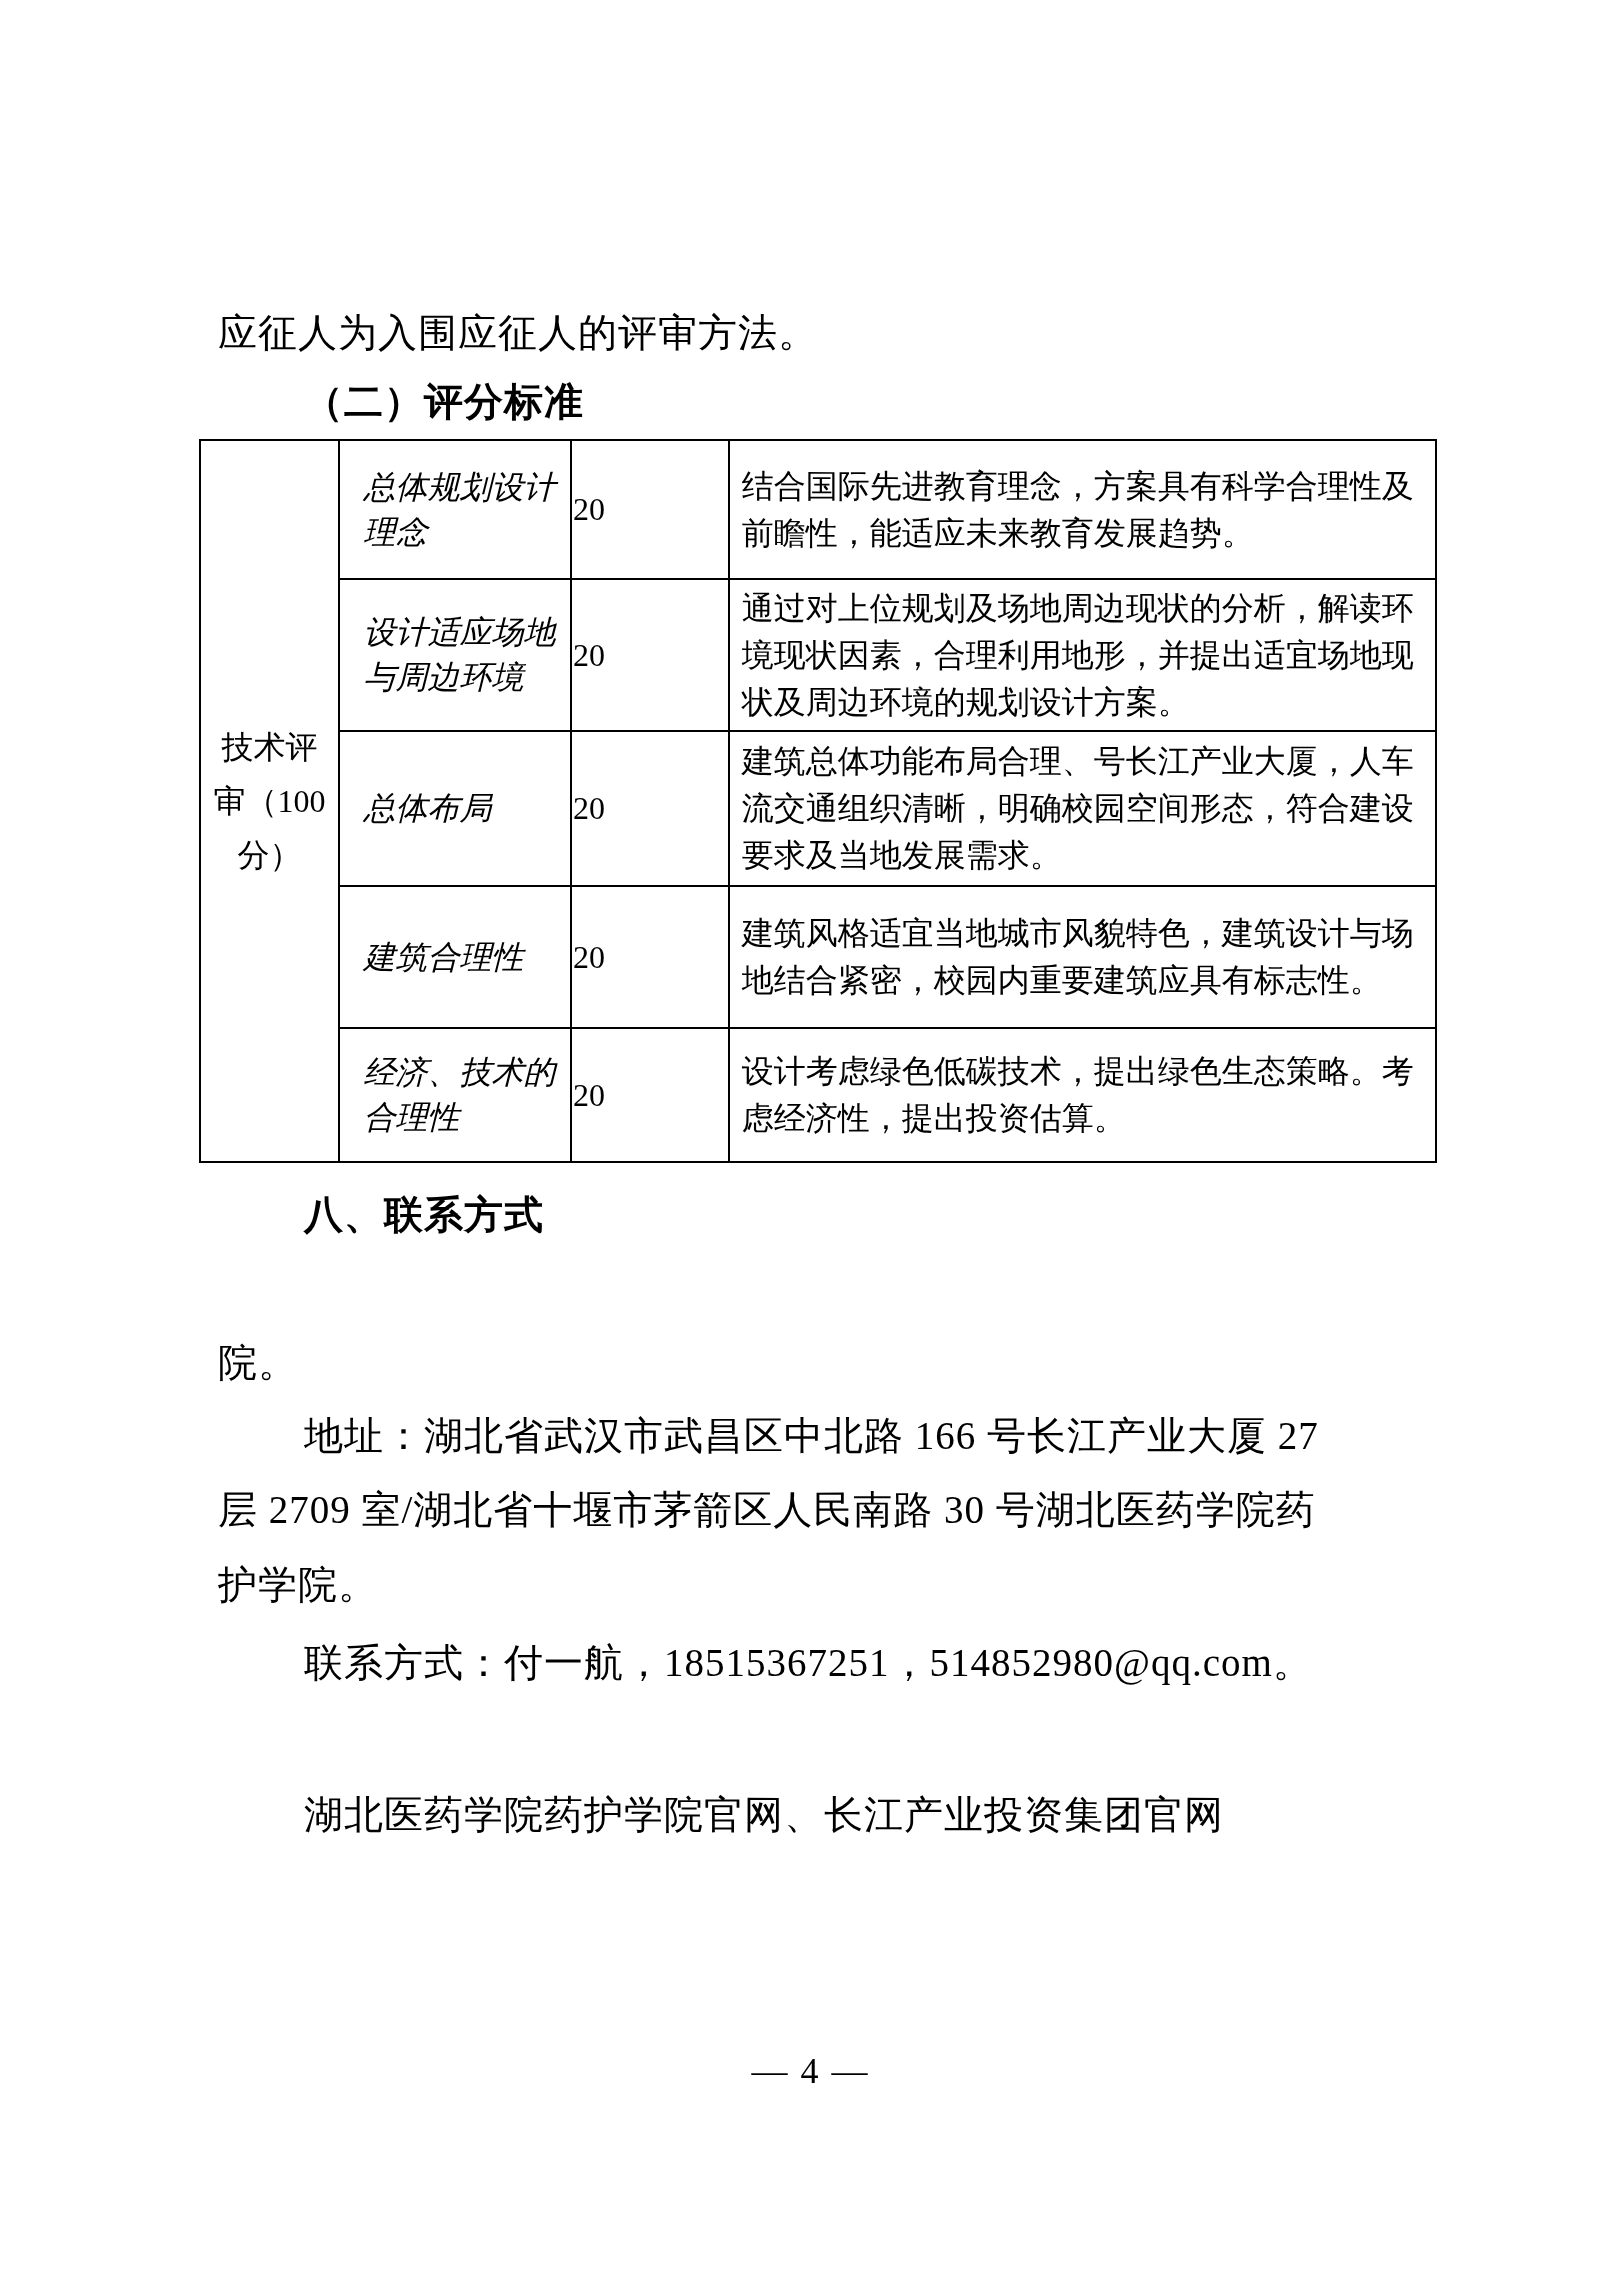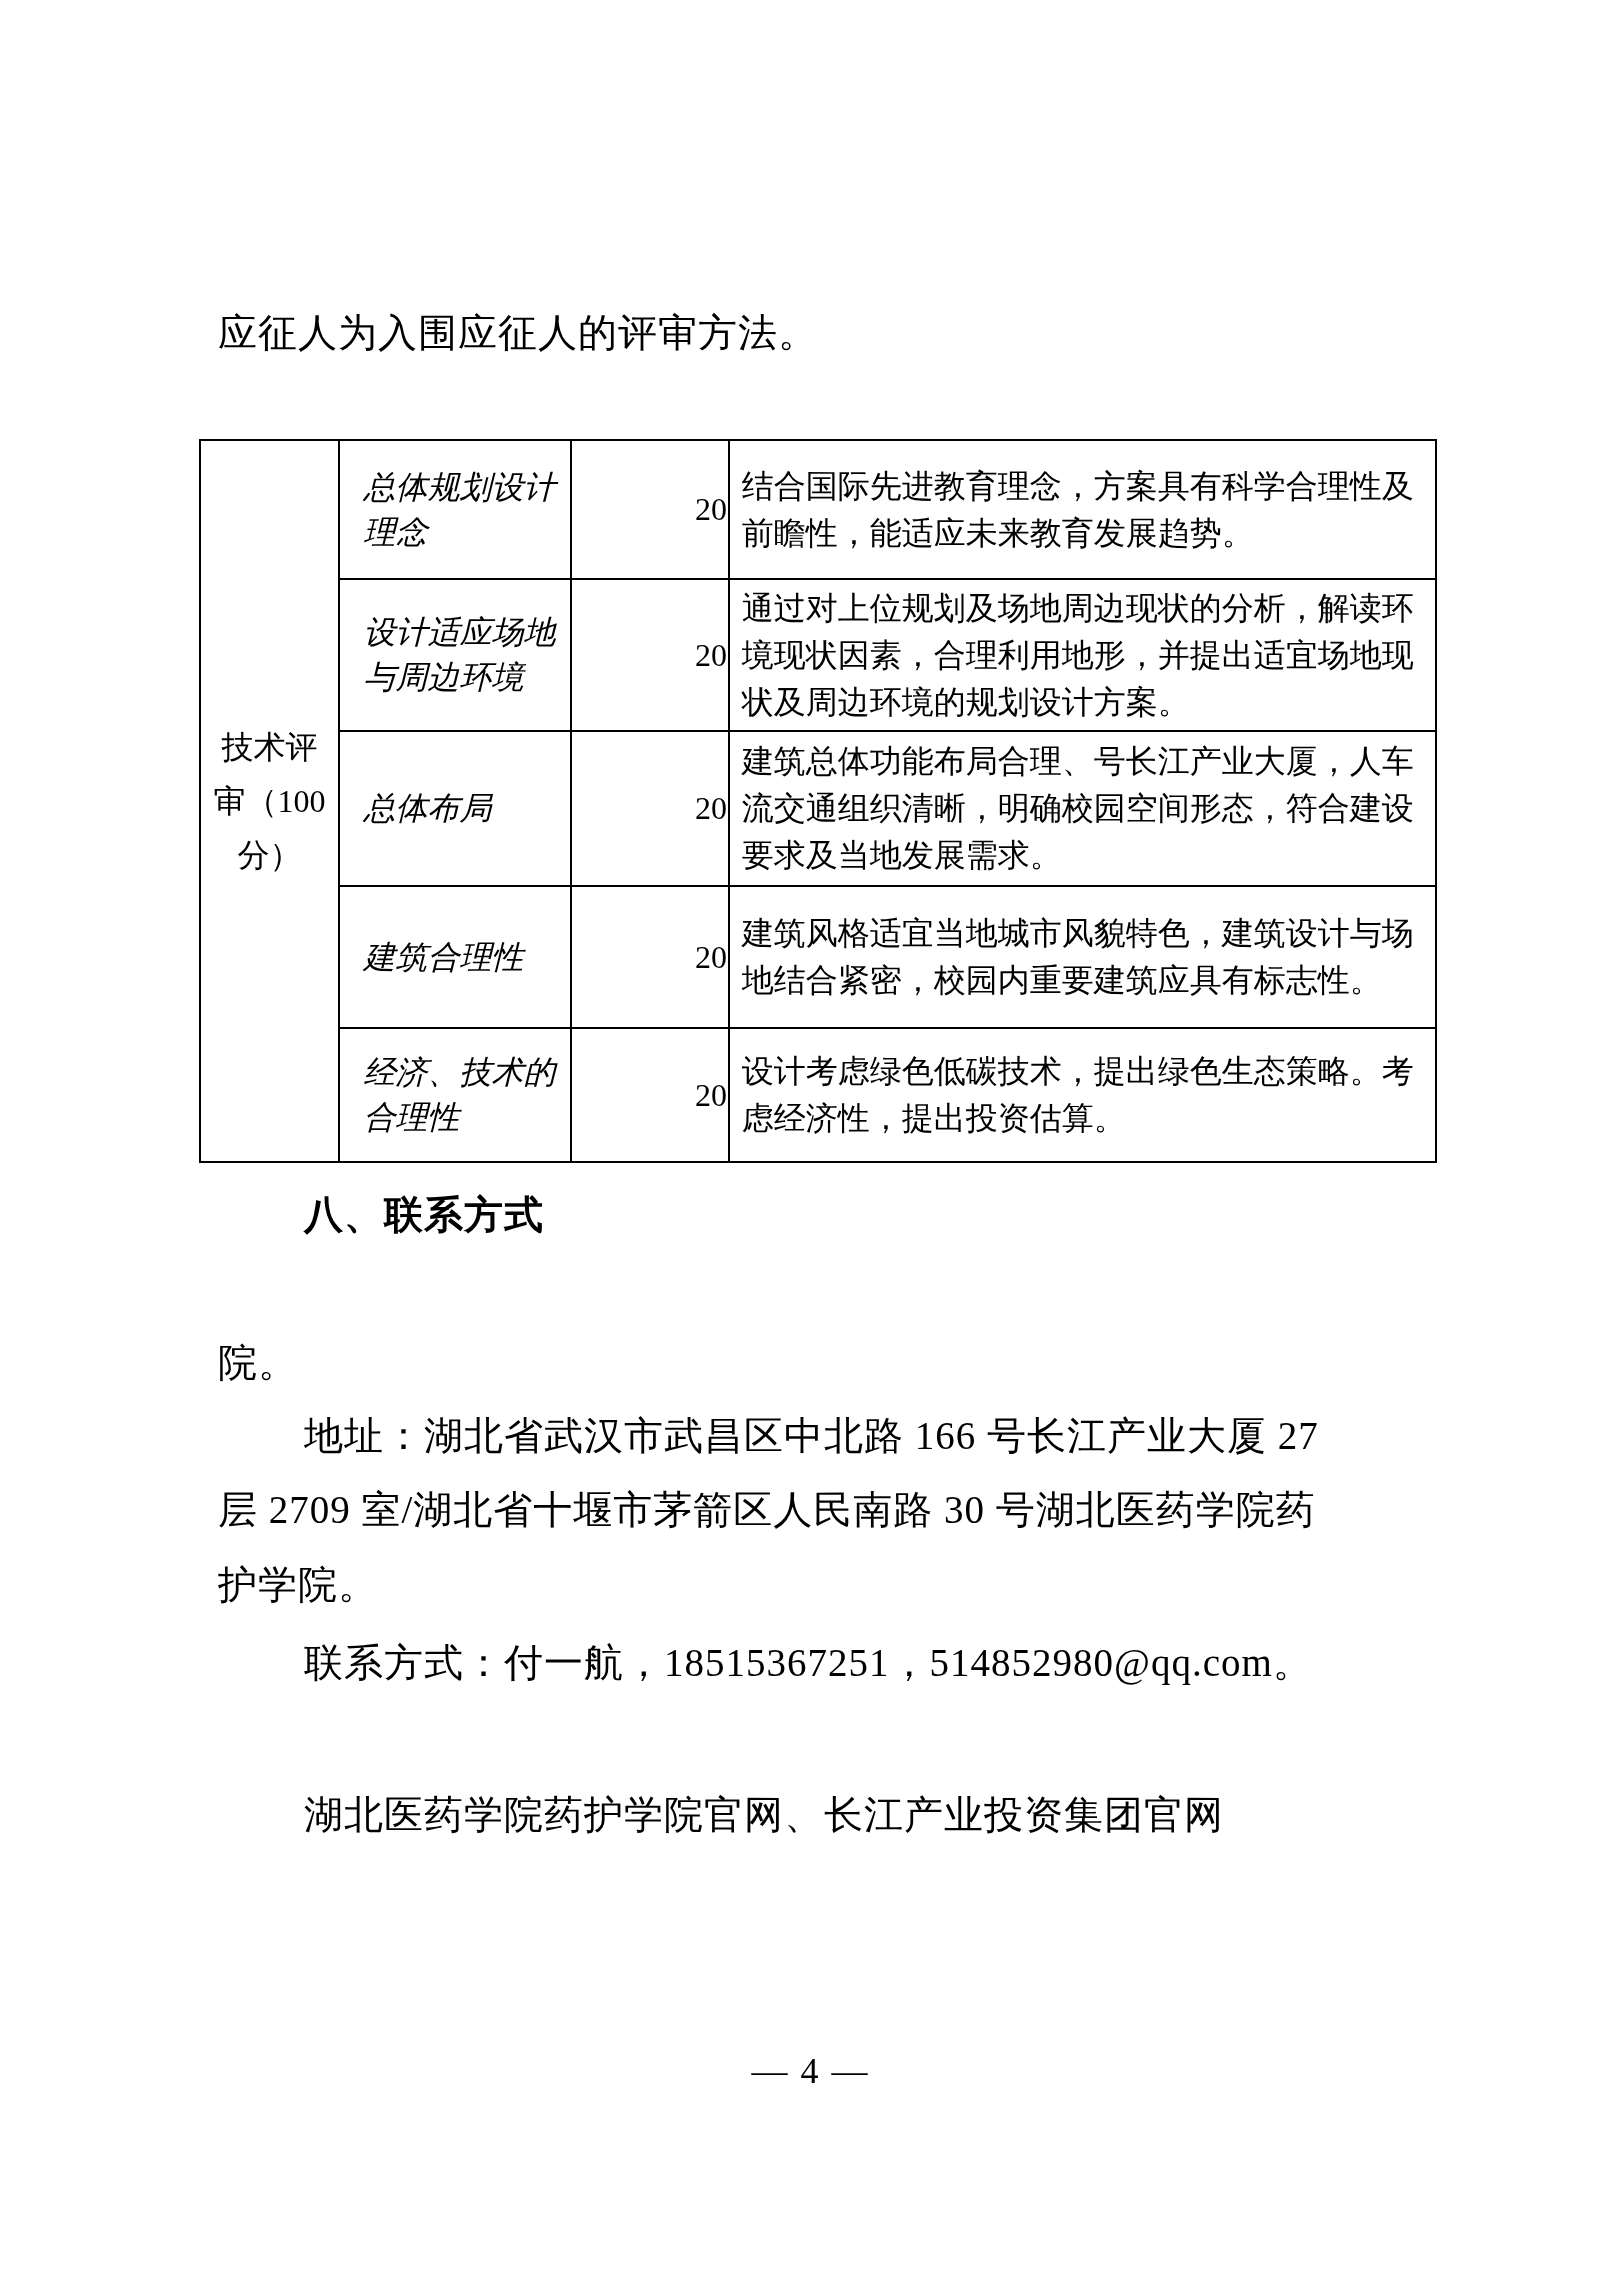--- a/index.html
+++ b/index.html
@@ -43,21 +43,21 @@
     text-align: center;
     line-height: 54px;
     padding: 0 7.8px;
   }
   td.crit {
     line-height: 45px;
     padding: 0 7.8px 0 23.5px;
     font-style: italic;
   }
   td.score {
-    text-align: right;
+    text-align: left;
     font-size: 34px;
   }
   td.desc {
     line-height: 47px;
     padding: 0 7.8px 0 11.8px;
   }
   .footer-line {
     position: absolute;
     left: 0;
     width: 100%;
@@ -67,20 +67,21 @@
     letter-spacing: 2px;
   }
 </style>
 </head>
 <body>
 
 <div class="page">
 
   <div class="bodyline" style="top:296px">应征人为入围应征人的评审方法。</div>
 
+  <div class="bodyline subheading indent" style="top:365px">（二）评分标准</div>
 
   <table class="score-table">
     <colgroup>
       <col style="width:139px">
       <col style="width:232px">
       <col style="width:158px">
       <col style="width:707px">
     </colgroup>
     <tbody>
       <tr style="height:139px">

